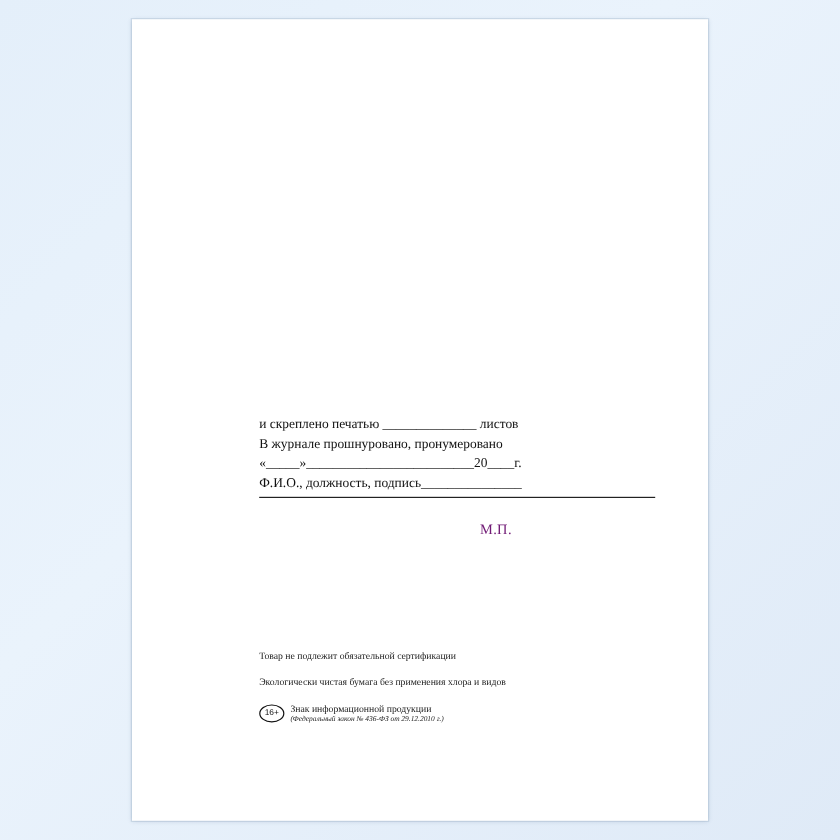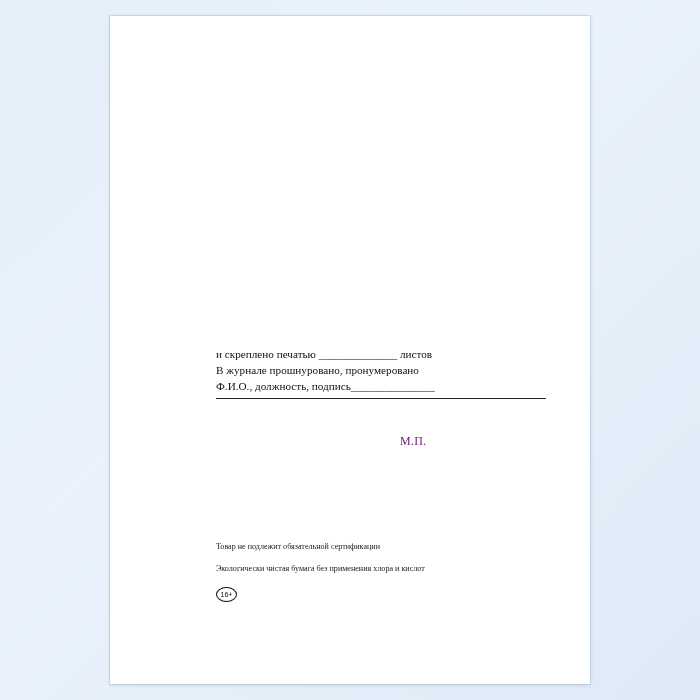--- a/index.html
+++ b/index.html
@@ -113,30 +113,35 @@
 </head>
 <body>
 
 <div id="stage">
 
   <div class="page">
 
     <div class="block-main">
       <div class="line"><span>и скреплено печатью </span><span>______________</span><span> листов</span></div>
       <div class="line">В журнале прошнуровано, пронумеровано</div>
+      <div class="line">«_____»_________________________20____г.</div>
       <div class="line">Ф.И.О., должность, подпись_______________</div>
       <span class="rule"></span>
     </div>
 
     <div class="mp">М.П.</div>
 
     <div class="footer">
       <div class="para">
       </div>
       <div class="single">Товар не подлежит обязательной сертификации</div>
-      <div class="single">Экологически чистая бумага без применения хлора и кислот</div>
+      <div class="single">Экологически чистая бумага без применения хлора и видов</div>
       <div class="agebox">
         <div class="age-oval">16+</div>
+        <div class="age-text-wrap">
+          <span class="age-main">Знак информационной продукции</span>
+          <span class="age-sub">(Федеральный закон № 436-ФЗ от 29.12.2010 г.)</span>
+        </div>
       </div>
     </div>
 
   </div>
 </div>
 
 </body></html>

